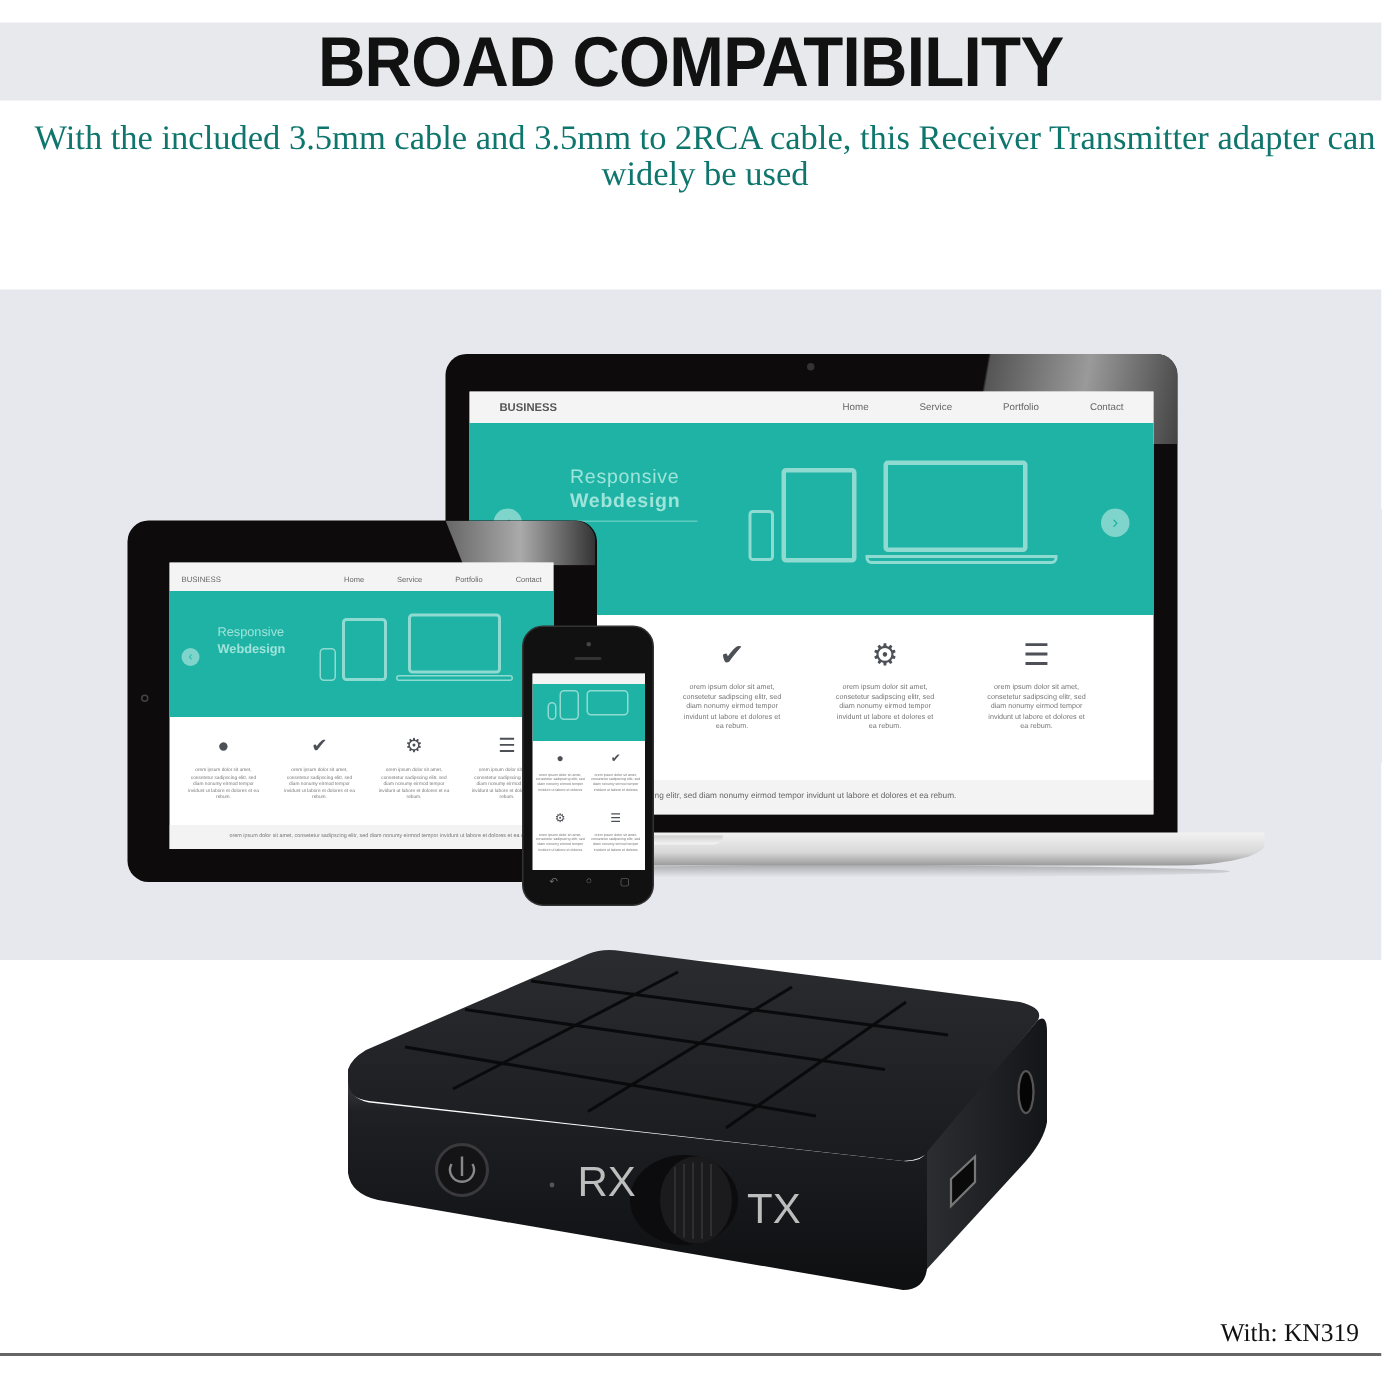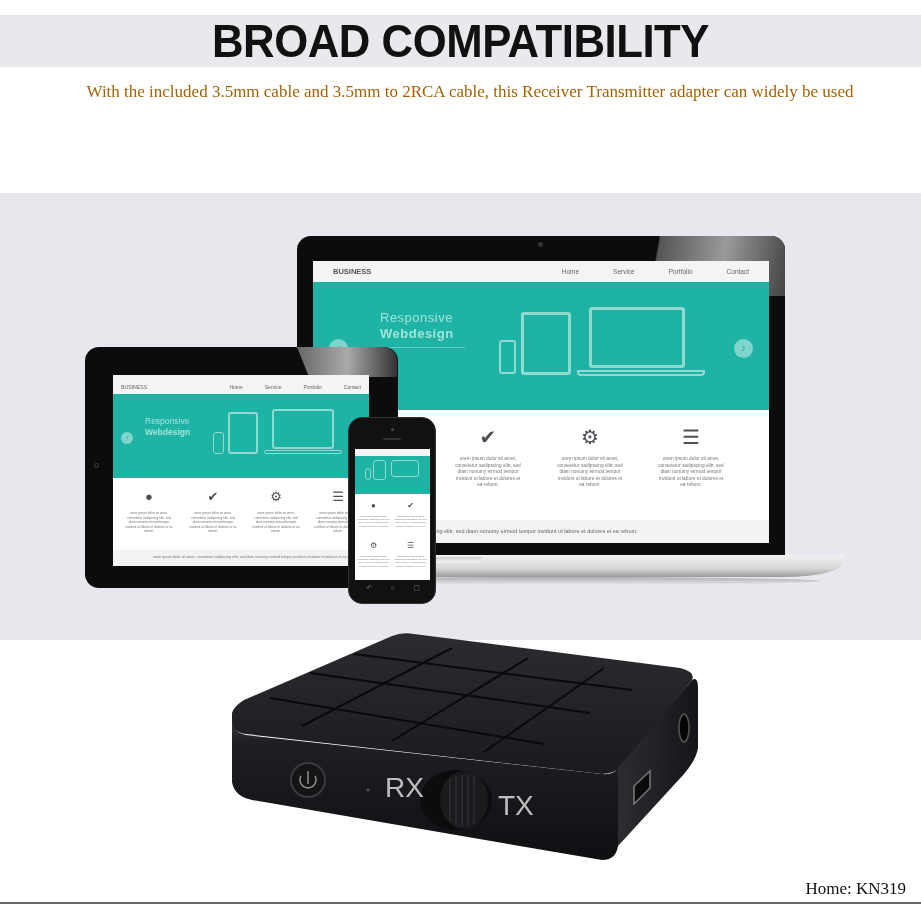--- a/index.html
+++ b/index.html
@@ -1,20 +1,20 @@
 <!DOCTYPE html>
 <html><head>
 <meta charset="utf-8">
 <style>
 *{box-sizing:border-box;margin:0;padding:0}
 html,body{width:921px;height:921px;background:#fff;overflow:hidden}
 body{position:relative;font-family:"Liberation Sans",sans-serif}
 .title-band{position:absolute;left:0;top:15px;width:921px;height:52px;background:#e8e9ed}
 .title{position:absolute;left:0;top:13px;width:921px;text-align:center;font-family:"Liberation Sans",sans-serif;font-size:47px;color:#111;letter-spacing:-0.5px;transform:scaleX(0.93);line-height:56px}
-.desc{position:absolute;left:20px;top:80px;width:900px;text-align:center;font-family:"Liberation Serif",serif;font-size:17px;line-height:24px;color:#a16207}
+.desc{position:absolute;left:20px;top:80px;width:900px;text-align:center;font-family:"Liberation Serif",serif;font-size:23px;line-height:24px;color:#0f766e}
 .device-band{position:absolute;left:0;top:193px;width:921px;height:447px;background:#e6e8ed}
 
 
 .laptop{position:absolute;left:297px;top:236px;width:488px;height:322px;background:#0d0b0b;border-radius:14px 14px 0 0}
 .laptop .glare{position:absolute;right:0;top:0;width:160px;height:60px;background:linear-gradient(100deg,transparent 0,transparent 20%,#555 21%,#9a9a9a 60%,#444 100%);border-radius:0 14px 0 0;clip-path:polygon(0 0,100% 0,100% 100%,18% 100%)}
 .laptop .cam{position:absolute;left:241px;top:6px;width:5px;height:5px;border-radius:50%;background:#333}
 .lscreen{position:absolute;left:16px;top:25px;width:456px;height:282px;background:#fff;overflow:hidden}
 .lnav{height:21px;background:#f4f4f4;display:flex;align-items:center;padding:0 20px;font-size:7px;color:#555}
 .lnav .brand{font-weight:bold;font-size:7.5px;color:#555;flex:1}
 .lnav .nav-item{margin-left:34px;font-size:6.5px;color:#666}
@@ -259,14 +259,14 @@
     </g>
 
     <path d="M412 158 L428 143 L428 160 L412 176 Z" fill="#0a0a0a" stroke="#777" stroke-width="1.5"></path>
 
     <ellipse cx="462" cy="100" rx="5" ry="14" fill="#050505" stroke="#555" stroke-width="1.5"></ellipse>
   </svg>
   <span class="rx-label" style="left:163px;top:144px">RX</span>
   <span class="tx-label" style="left:276px;top:162px">TX</span>
 </div>
 
-<div class="model">Home: KN319</div>
+<div class="model">With: KN319</div>
 <div class="bottom-rule"></div>
 
 </body></html>

